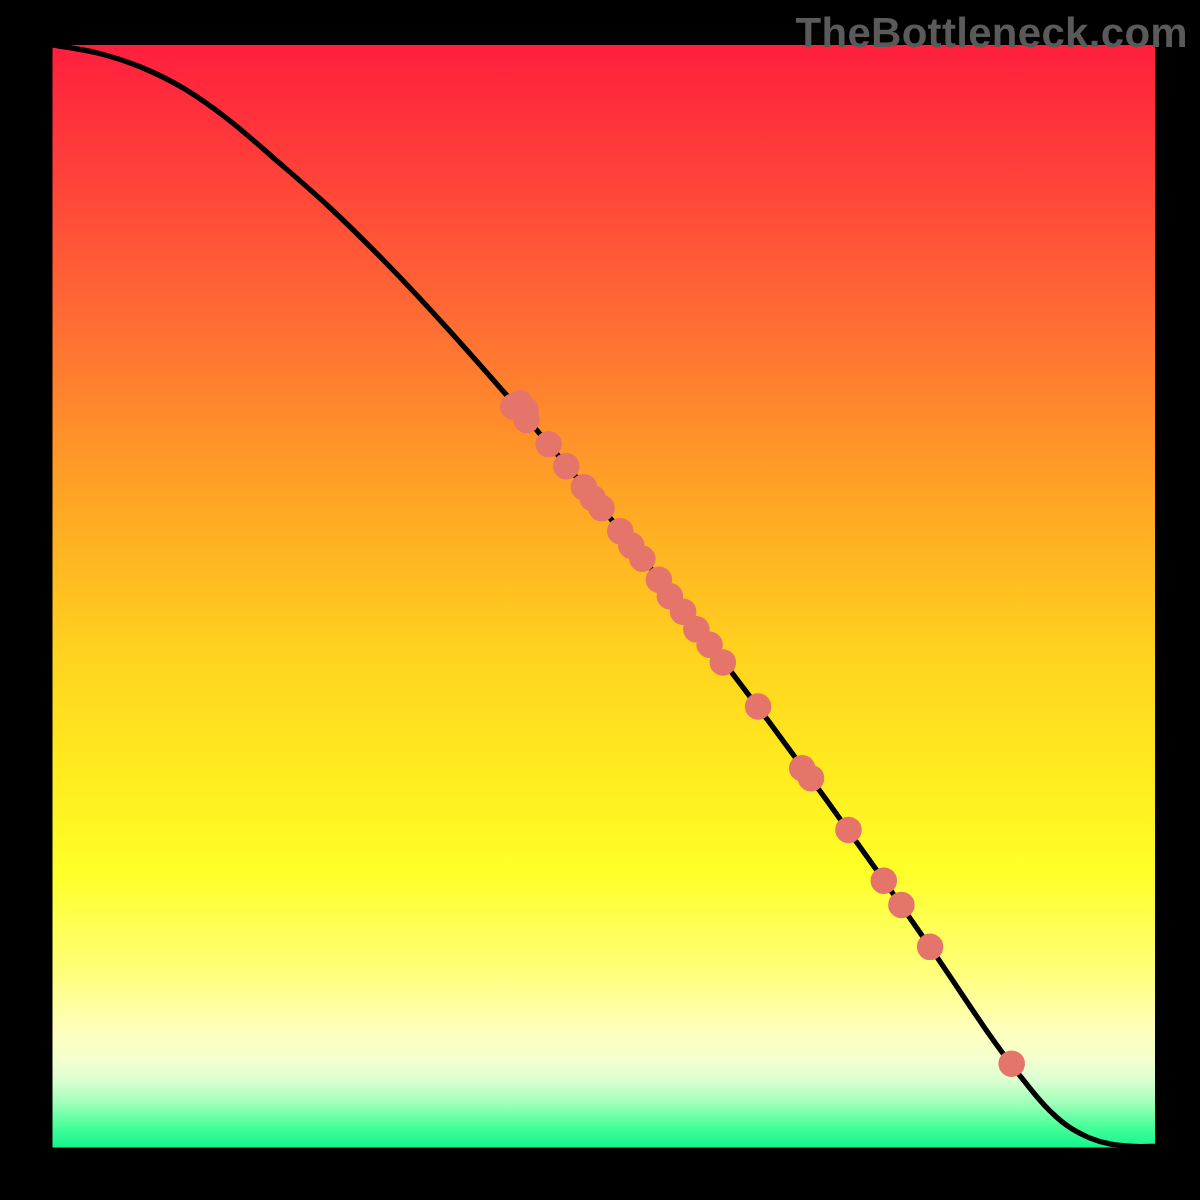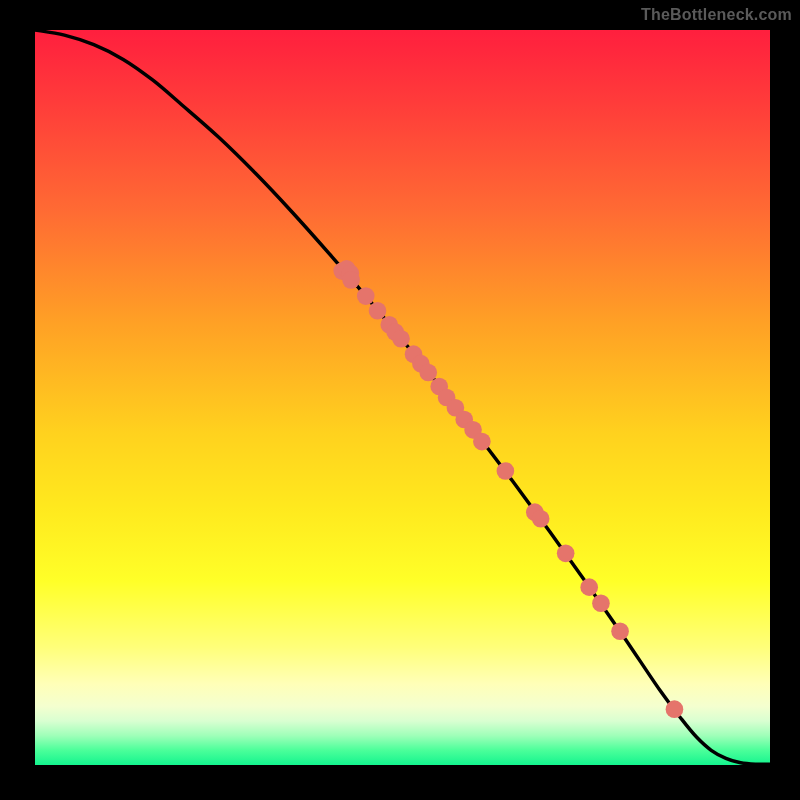--- a/index.html
+++ b/index.html
@@ -38,21 +38,21 @@
       #9fffb9 96%,
       #4bff9a 98%,
       #14f48e 100%
     );
   }
   .watermark {
     position: absolute;
     top: 6px;
     right: 8px;
     font-family: Arial, Helvetica, sans-serif;
-    font-size: 16px;
+    font-size: 28px;
     font-weight: 600;
     color: #5a5a5a;
     letter-spacing: 0.2px;
     user-select: none;
   }
   svg.overlay {
     position: absolute;
     left: 35px;
     top: 30px;
     width: 735px;

